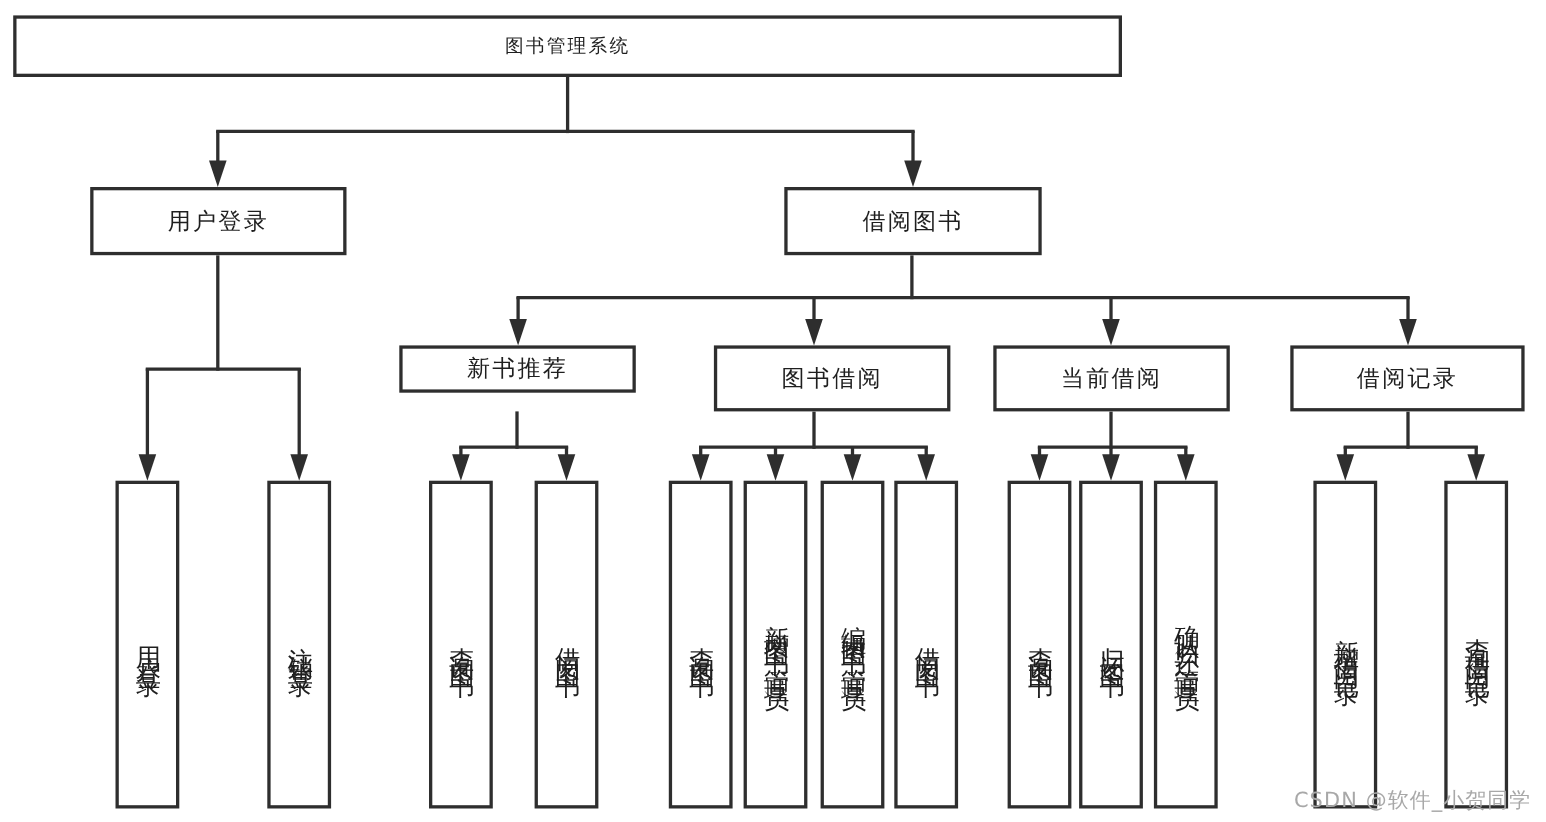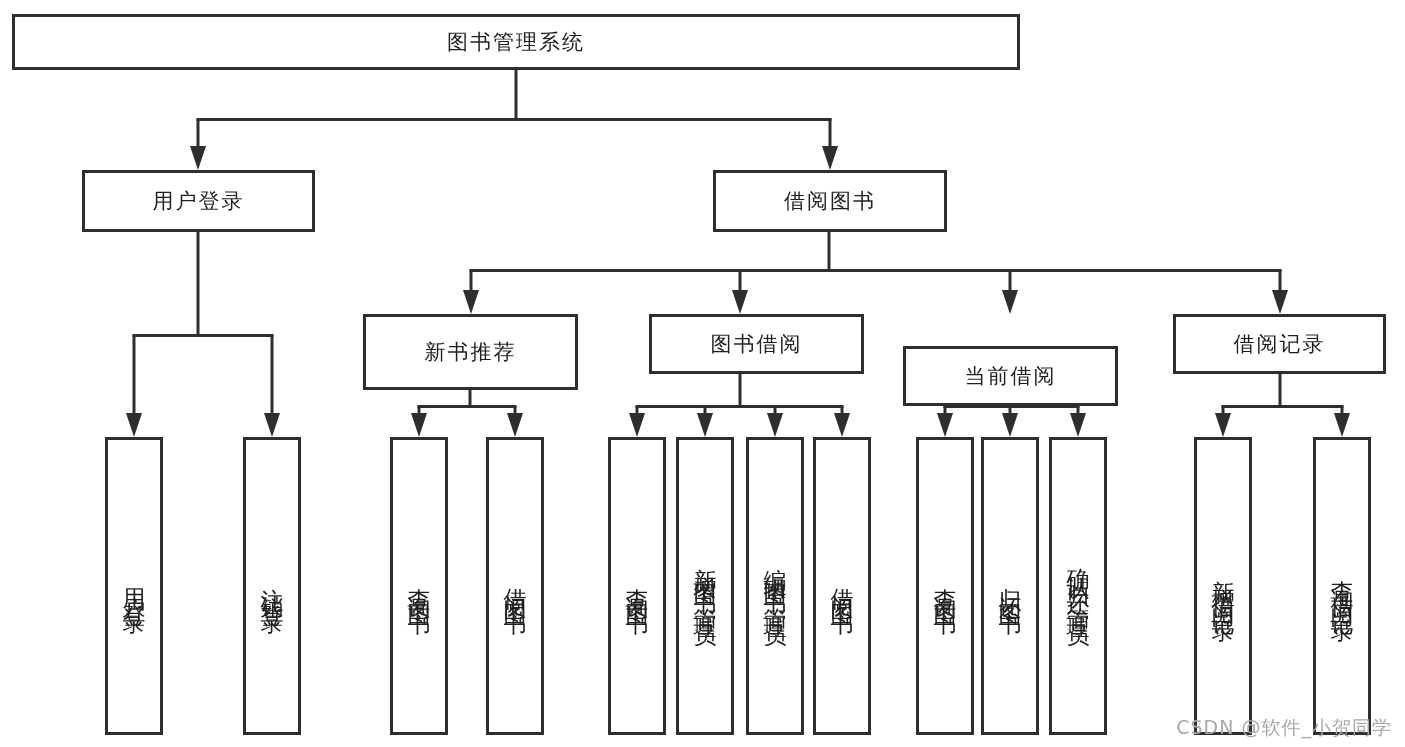--- a/index.html
+++ b/index.html
@@ -26,21 +26,21 @@
     position: absolute;
     background: #ffffff;
     border: 3px solid #2e2e2e;
     display: flex;
     align-items: center;
     justify-content: center;
     color: #1f1f1f;
     letter-spacing: 2px;
     line-height: 1;
   }
-  .node.lvl1 { font-size: 21px; }
+  .node.lvl1 { font-size: 17px; }
   .node.lvl2 { font-size: 21px; }
   .node.lvl3 { font-size: 21px; }
 
   .leaf {
     position: absolute;
     top: 437px;
     width: 58px;
     height: 298px;
     background: #ffffff;
     border: 3px solid #2e2e2e;
@@ -145,27 +145,27 @@
     <span>图书管理系统</span>
   </div>
 
   <div class="node lvl2" style="left:82px; top:170px; width:233px; height:62px;">
     <span>用户登录</span>
   </div>
   <div class="node lvl2" style="left:713px; top:170px; width:234px; height:62px;">
     <span>借阅图书</span>
   </div>
 
-  <div class="node lvl3" style="left:363px; top:314px; width:215px; height:76px;">
+  <div class="node lvl3" style="left:363px; top:314px; width:215px; height:43px;">
     <span>新书推荐</span>
   </div>
   <div class="node lvl3" style="left:633px; top:314px; width:215px; height:60px;margin-left:16px;">
     <span>图书借阅</span>
   </div>
-  <div class="node lvl3" style="left:903px; top:314px; width:215px; height:60px;margin-top:32px;">
+  <div class="node lvl3" style="left:903px; top:314px; width:215px; height:60px;">
     <span>当前借阅</span>
   </div>
   <div class="node lvl3" style="left:1173px; top:314px; width:213px; height:60px;">
     <span>借阅记录</span>
   </div>
 
   <div class="leaf" style="left:105px;">
     <span class="vtext">用户登录</span>
   </div>
   <div class="leaf" style="left:243px;">

